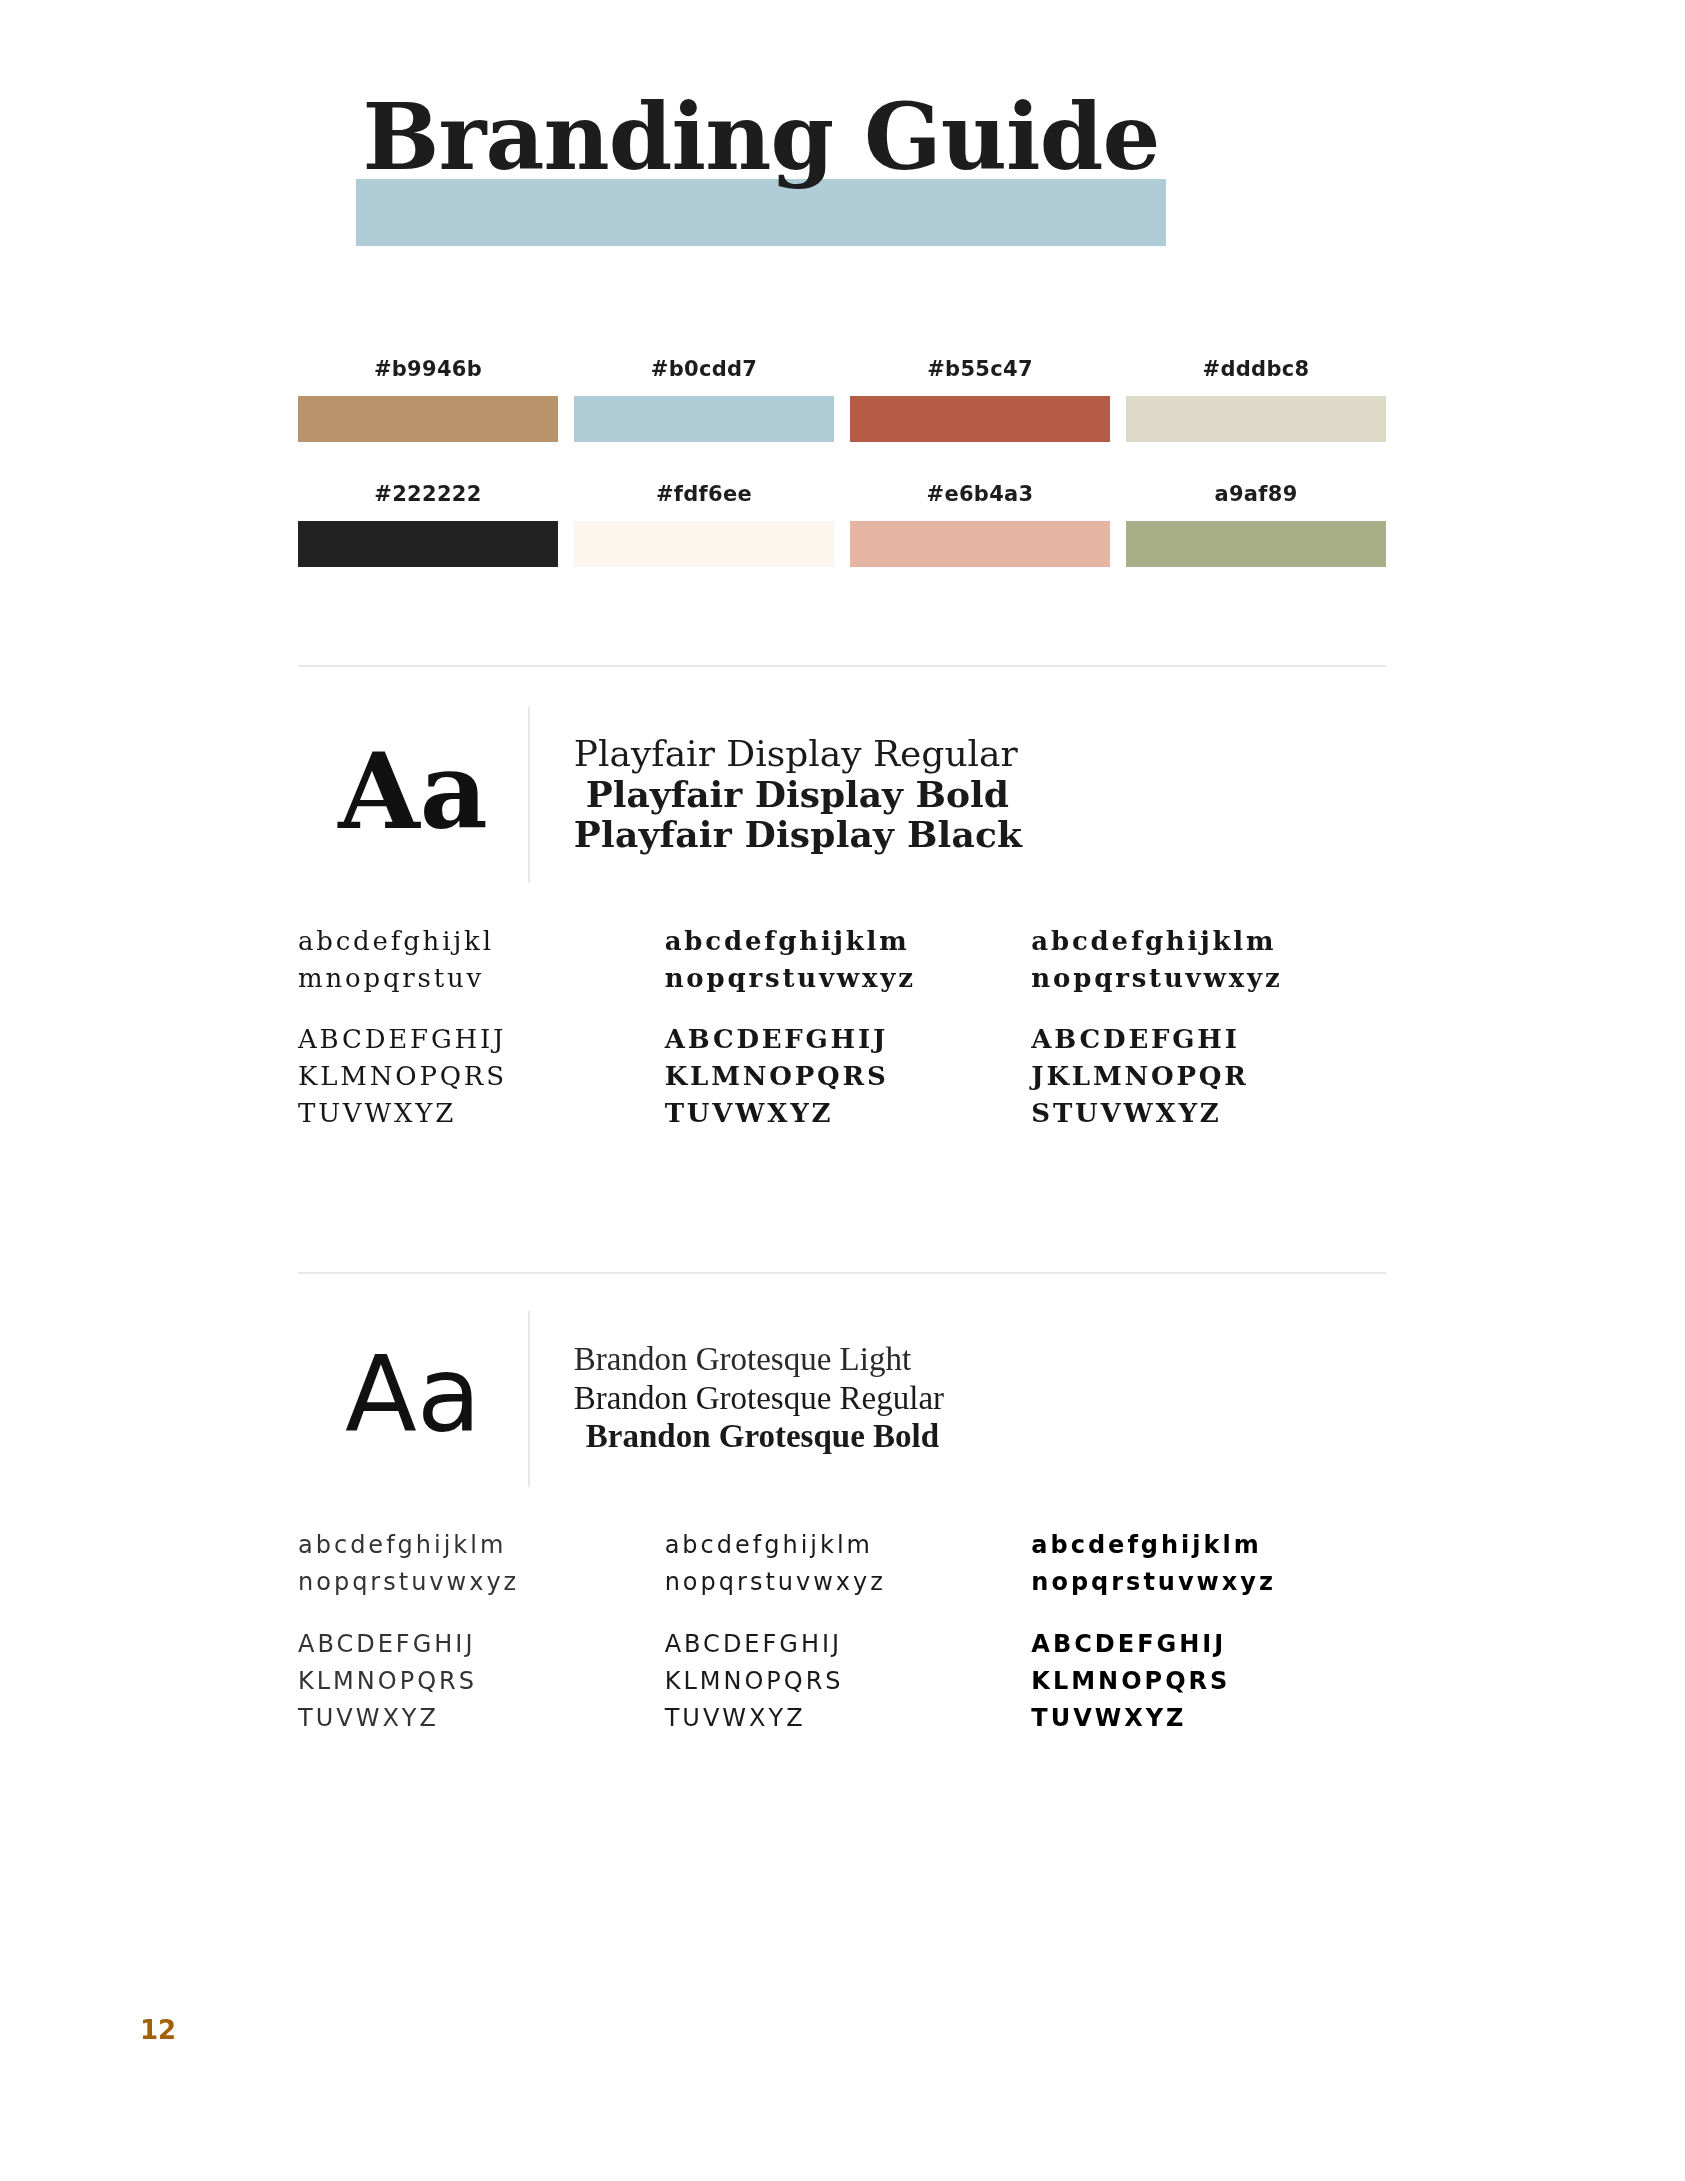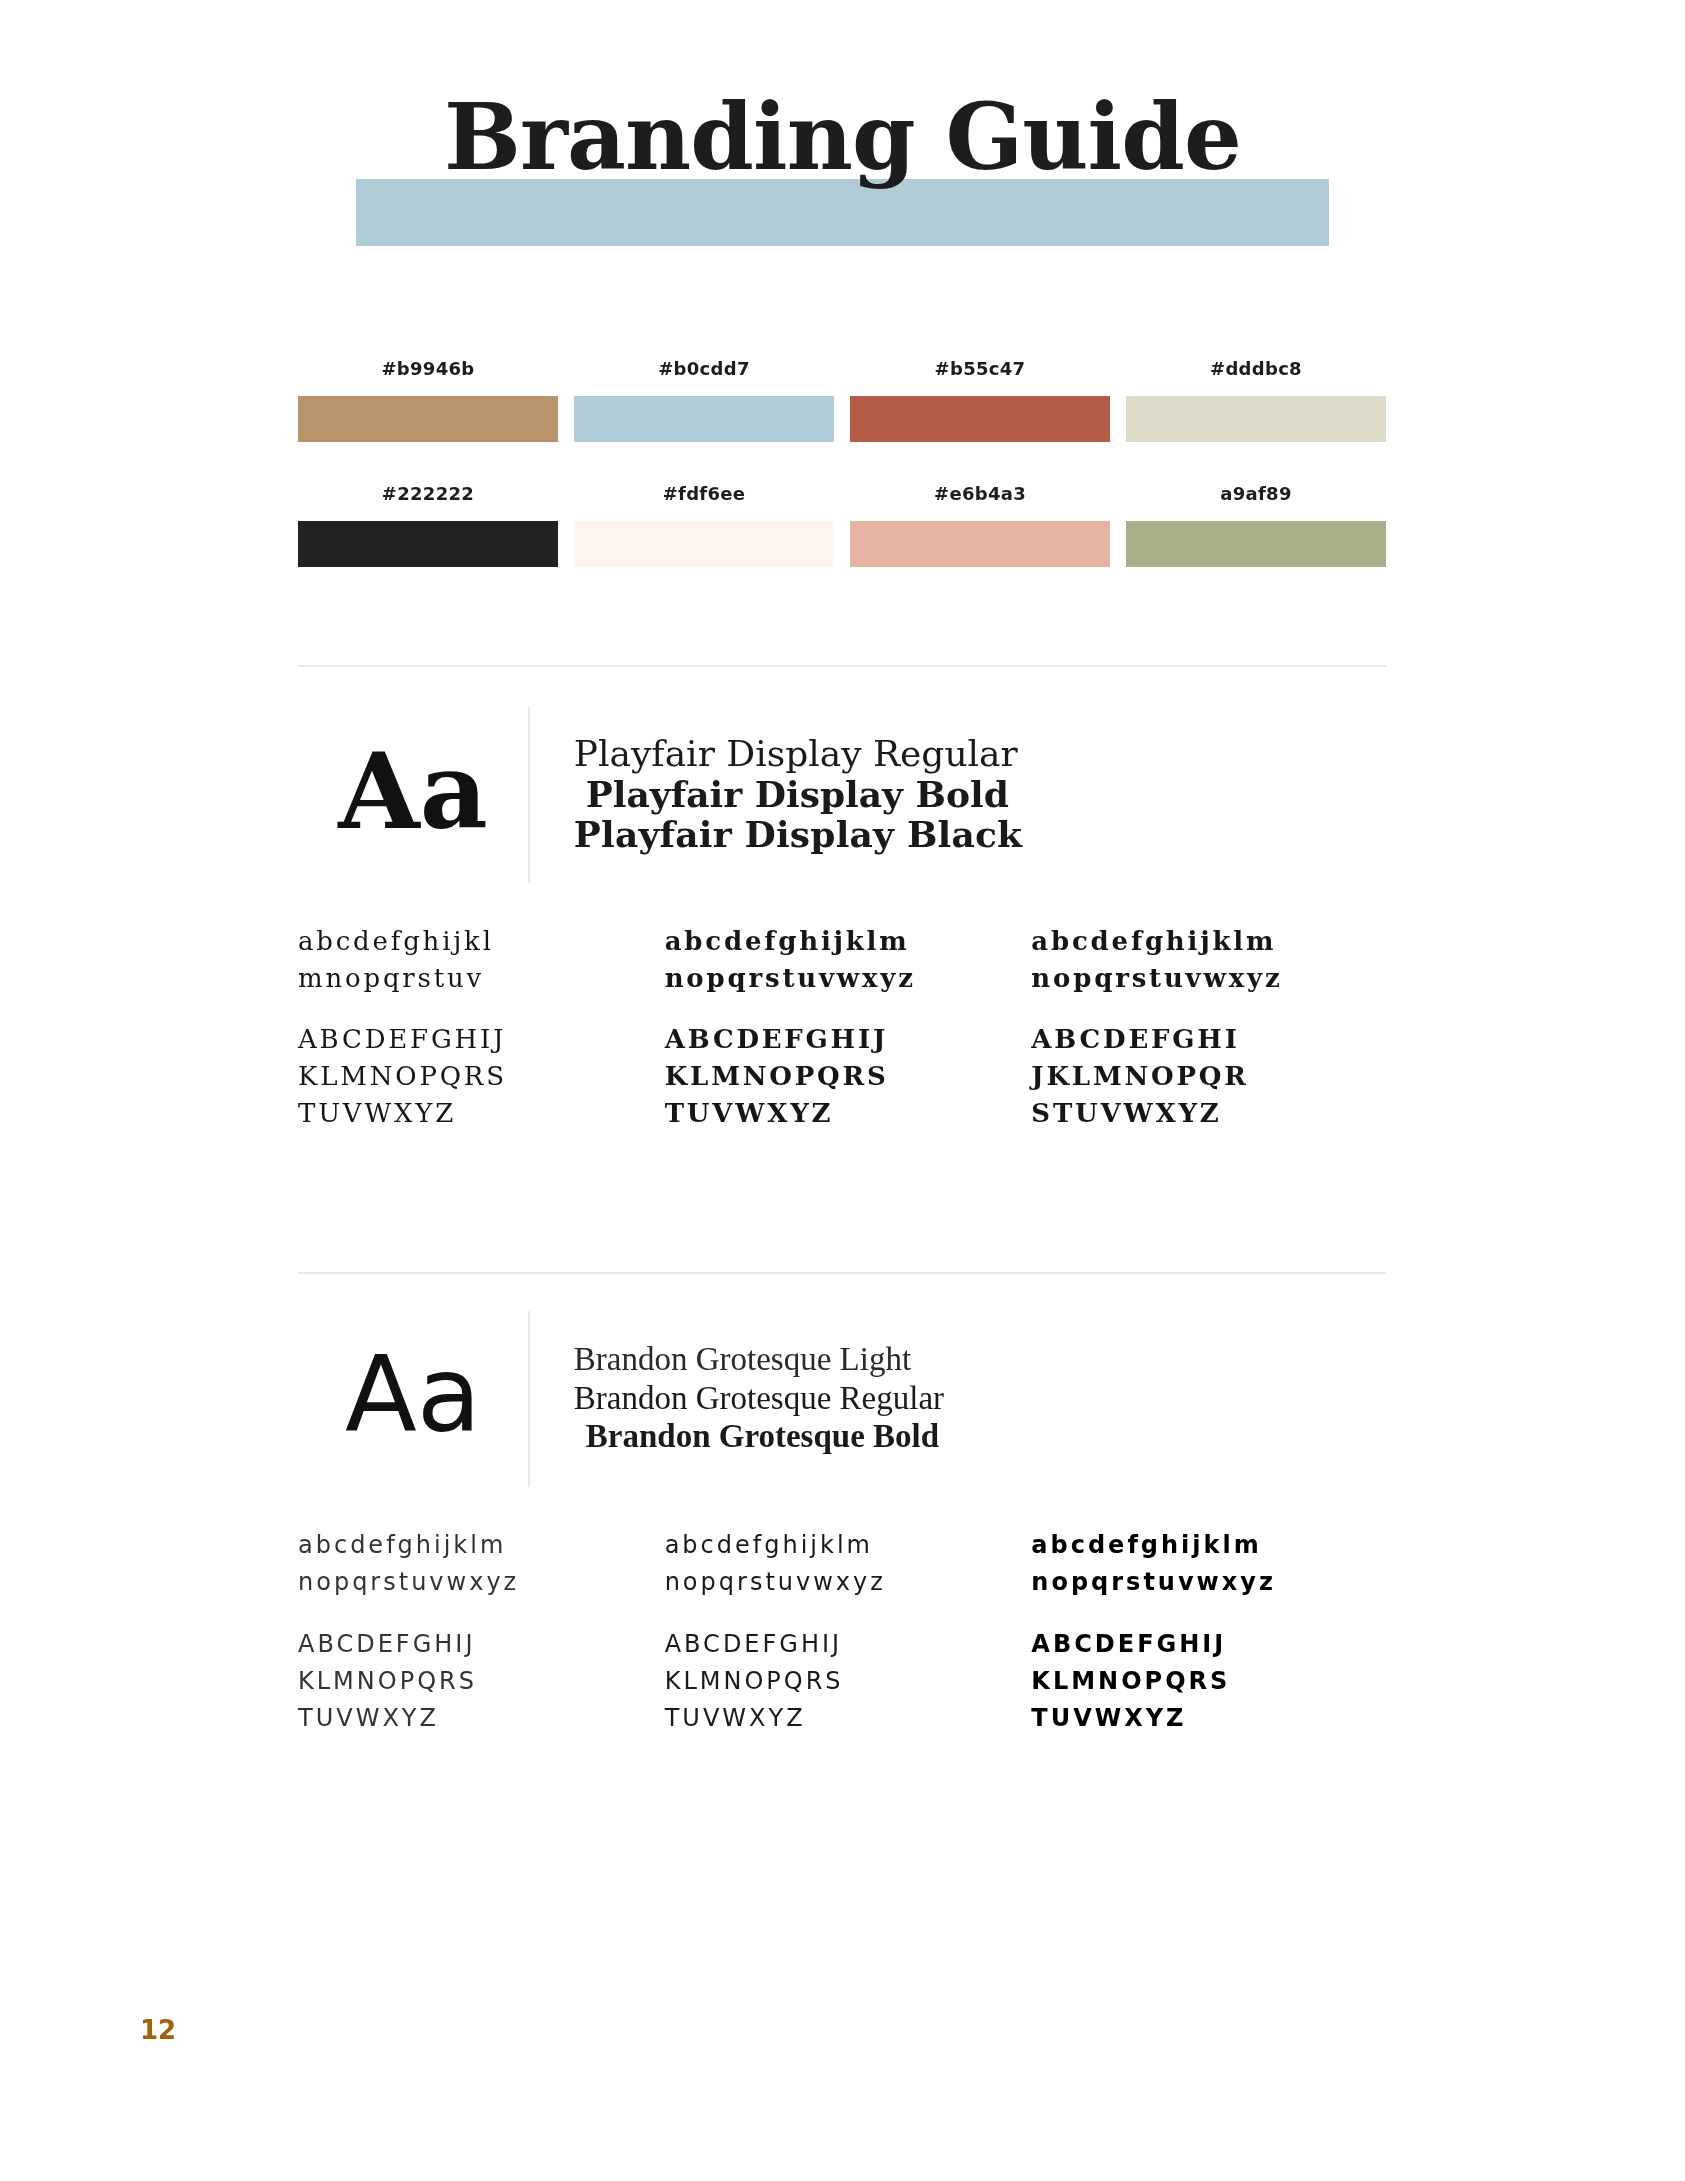--- a/index.html
+++ b/index.html
@@ -19,21 +19,21 @@
     position: absolute;
     inset: 0;
     background: #ffffff;
   }
 
   
   .title-block {
     position: absolute;
     left: 356px;
     top: 179px;
-    width: 973px;
+    width: 810px;
     height: 67px;
   }
   .title-bar {
     position: absolute;
     left: 0;
     top: 0;
     width: 100%;
     height: 100%;
   }
   .title-text {
@@ -64,21 +64,21 @@
     column-gap: 16px;
   }
   .swatch-cell {
     display: flex;
     flex-direction: column;
     align-items: center;
   }
   .swatch-label {
     font-family: "DejaVu Sans", "Liberation Sans", sans-serif;
     font-weight: 700;
-    font-size: 18px;
+    font-size: 21px;
     color: #1d1d1d;
     letter-spacing: 0.3px;
     height: 54px;
     line-height: 54px;
   }
   .swatch-chip {
     width: 100%;
     height: 46px;
   }
   .swatch-spacer { height: 24.6px; }

